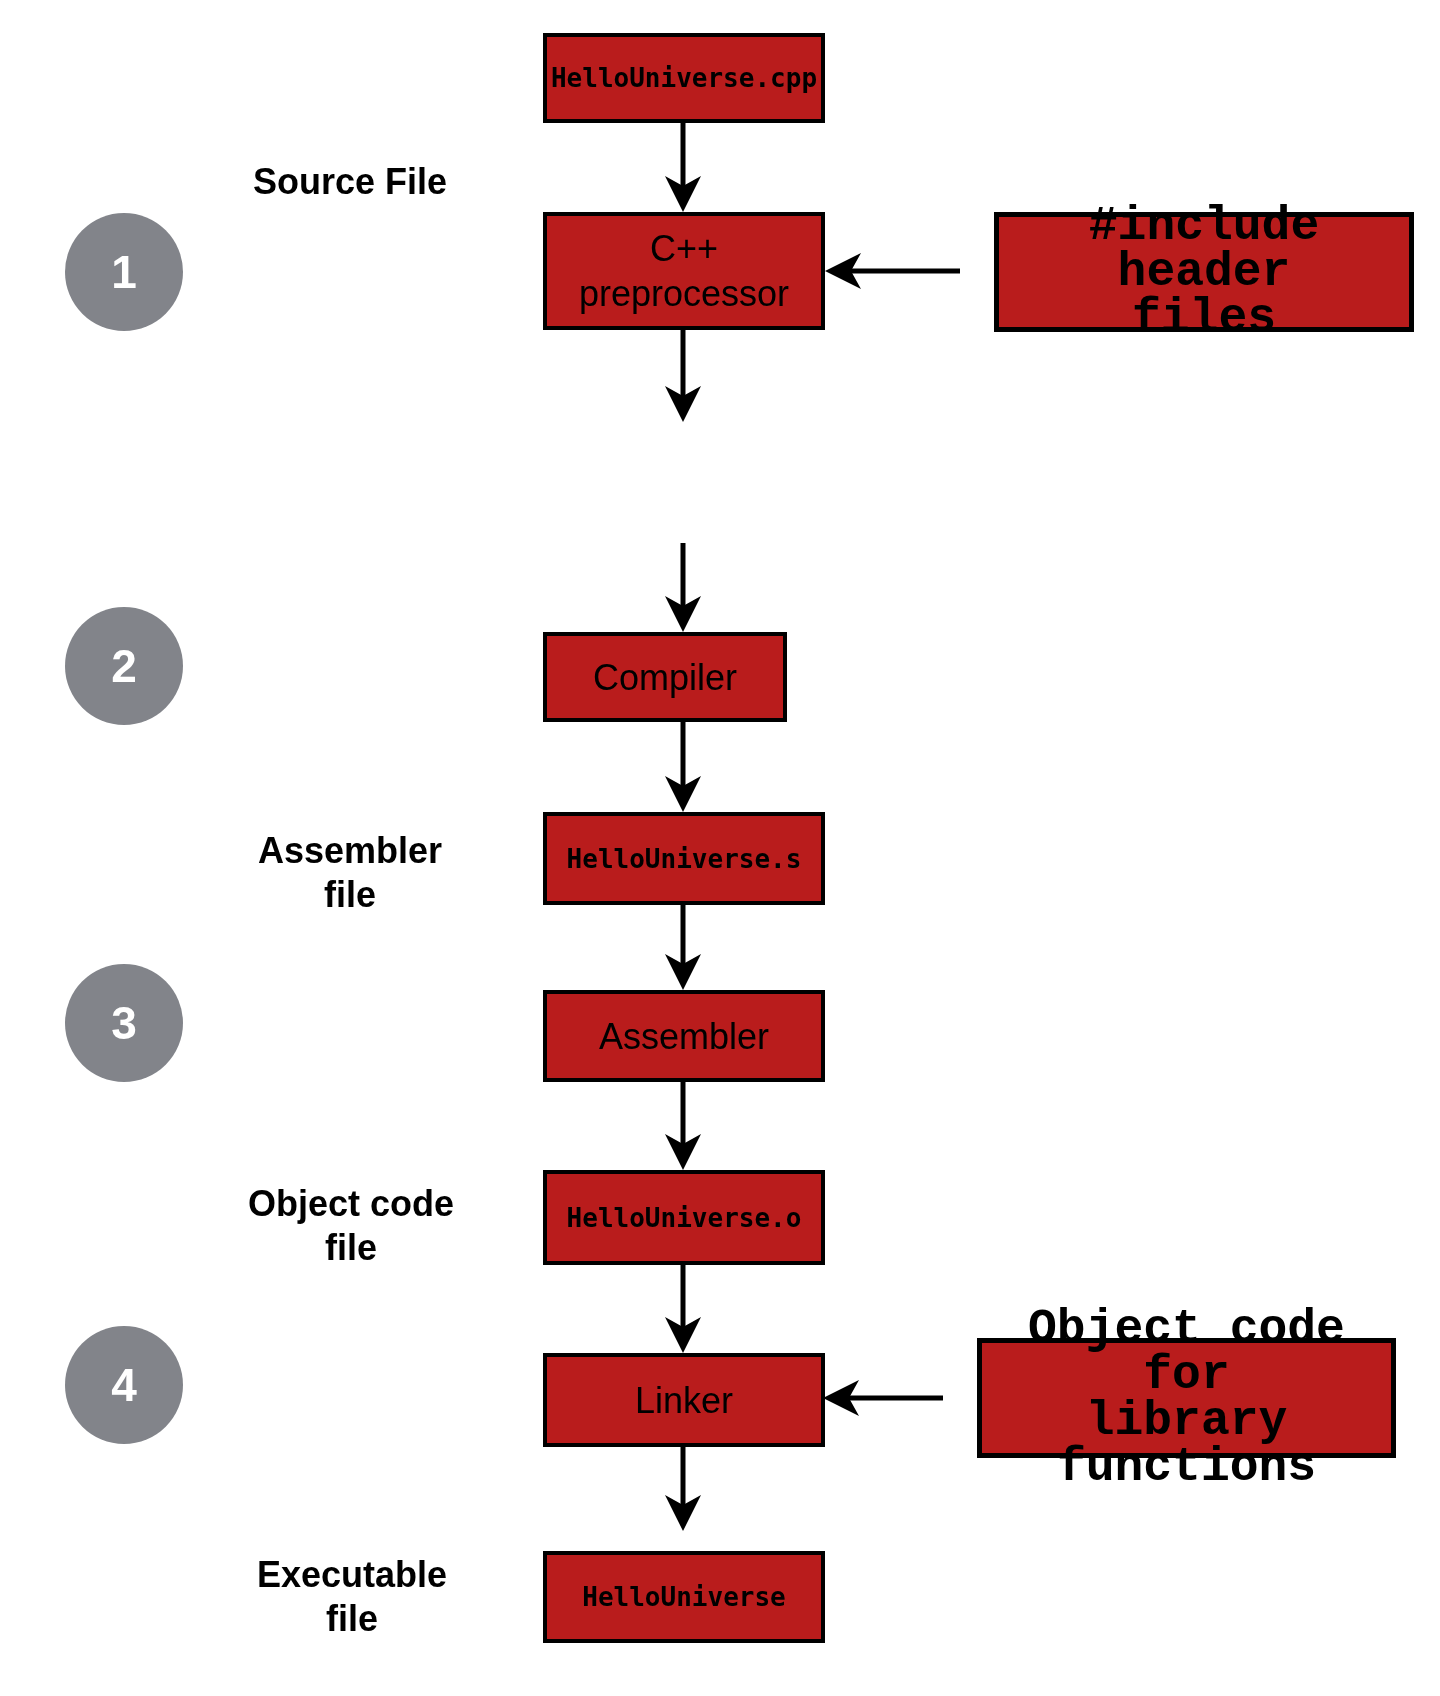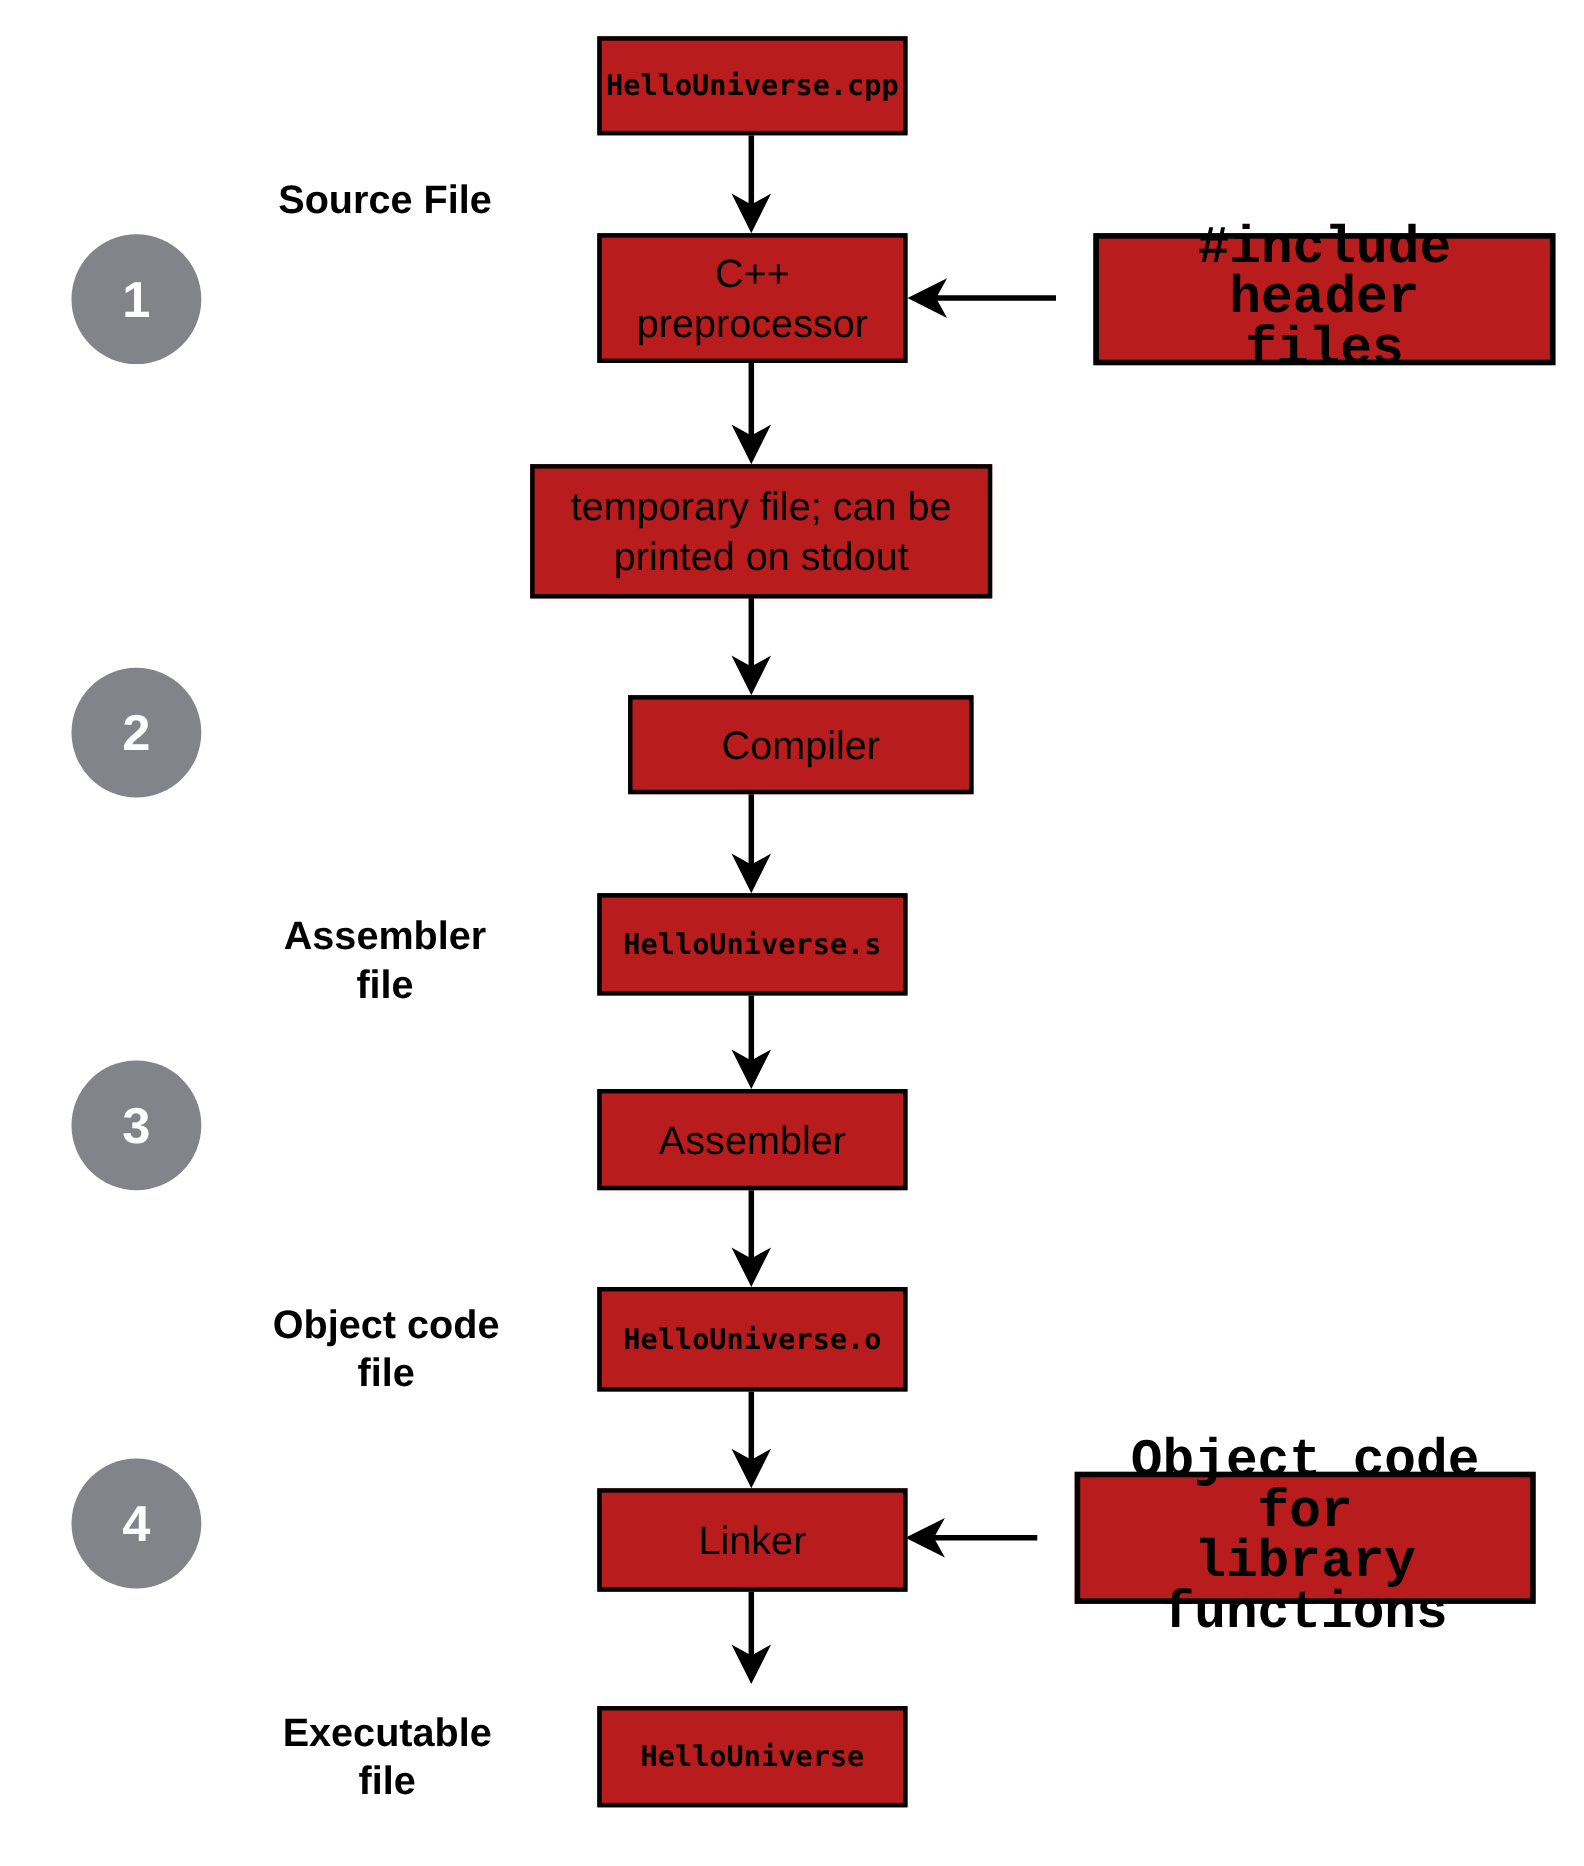--- a/index.html
+++ b/index.html
@@ -50,21 +50,21 @@
     font-size: 48px;
     line-height: 46px;
     font-weight: 700;
     font-family: Liberation Mono, monospace;
     margin-left: 34px;
   }
   
   .n-cpp       { left: 543px; top: 33px;   width: 282px; height: 90px;  }
   .n-preproc   { left: 543px; top: 212px;  width: 282px; height: 118px; }
   .n-temp      { left: 482px; top: 422px;  width: 420px; height: 122px; }
-  .n-compiler  { left: 571px; top: 632px;  width: 314px; height: 90px;  }
+  .n-compiler  { left: 543px; top: 632px;  width: 244px; height: 90px;  }
   .n-hus       { left: 543px; top: 812px;  width: 282px; height: 93px;  }
   .n-assembler { left: 543px; top: 990px;  width: 282px; height: 92px;  }
   .n-huo       { left: 543px; top: 1170px; width: 282px; height: 95px;  }
   .n-linker    { left: 543px; top: 1353px; width: 282px; height: 94px;  }
   .n-exe       { left: 543px; top: 1531px; width: 282px; height: 92px; margin-top: 20px;  }
   
   .n-include   { left: 960px; top: 212px;  width: 420px; height: 120px; }
   .n-libobj    { left: 943px; top: 1338px; width: 419px; height: 120px; }
 
   .step-circle {
@@ -165,22 +165,20 @@
   <div class="row-label l-asm">Assembler
 file</div>
   <div class="row-label l-obj">Object code
 file</div>
   <div class="row-label l-exe">Executable
 file</div>
 
   <div class="node file n-cpp">HelloUniverse.cpp</div>
   <div class="node process n-preproc">C++
 preprocessor</div>
-  <div class="node process n-temp">temporary file; can be
-printed on stdout</div>
   <div class="node process n-compiler">Compiler</div>
   <div class="node file n-hus">HelloUniverse.s</div>
   <div class="node process n-assembler">Assembler</div>
   <div class="node file n-huo">HelloUniverse.o</div>
   <div class="node process n-linker">Linker</div>
   <div class="node file n-exe">HelloUniverse</div>
 
   <div class="node side n-include">#include header
 files</div>
   <div class="node side n-libobj">Object code for

